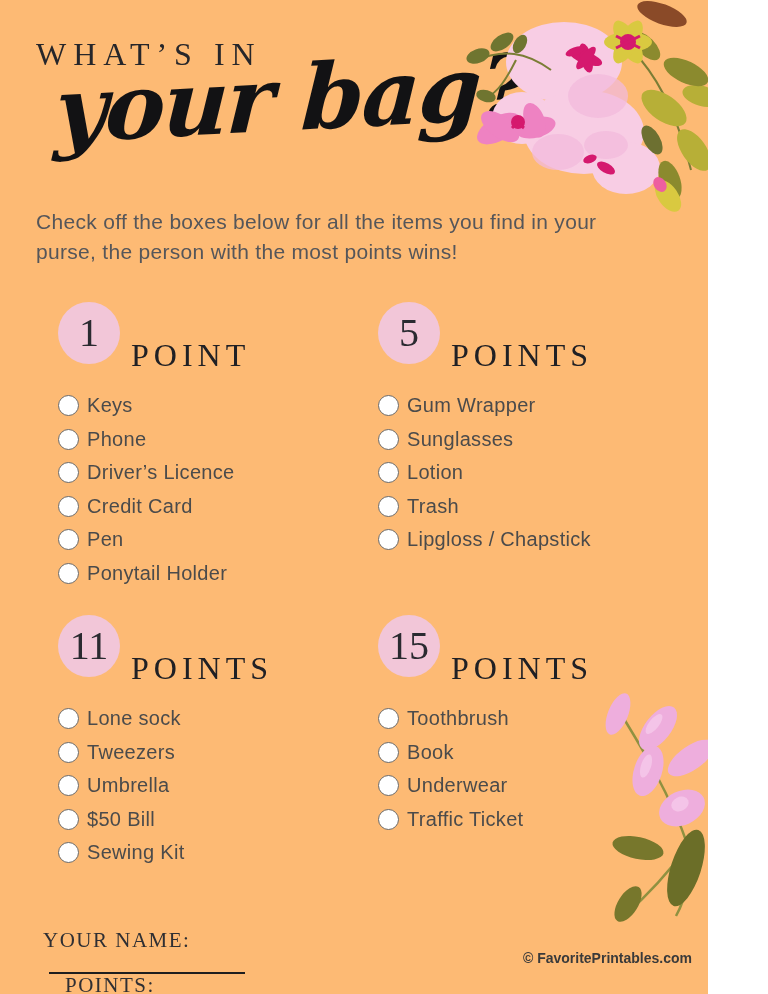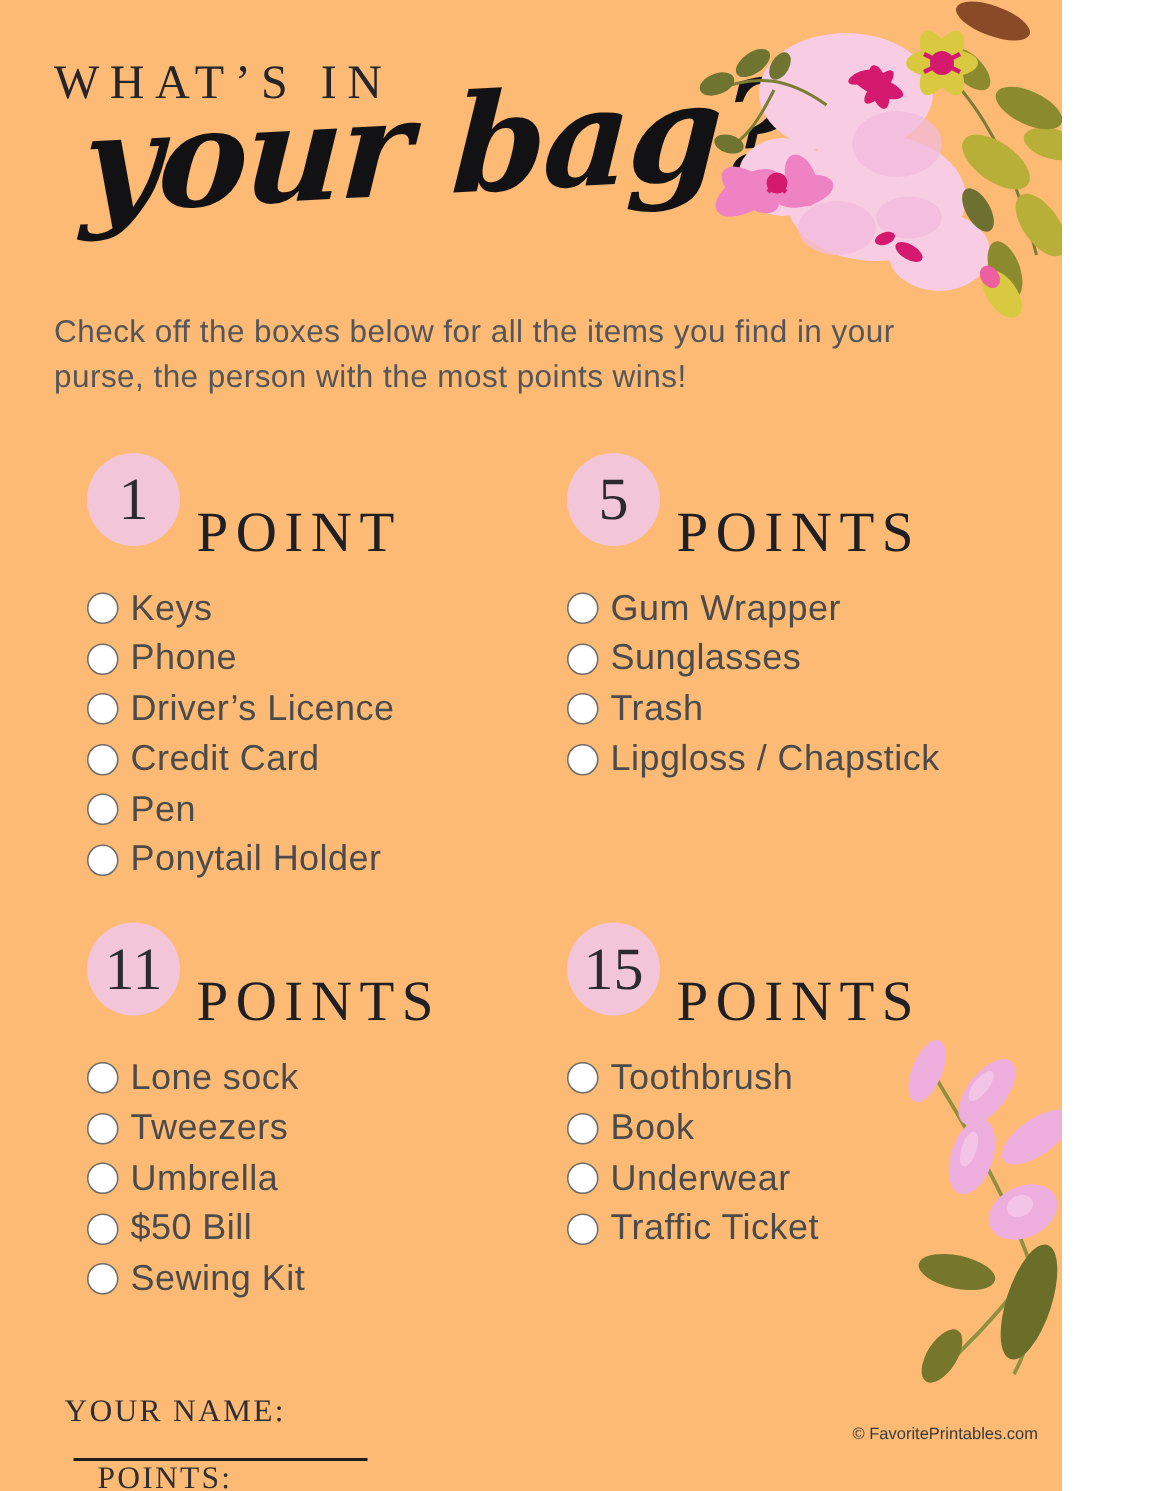--- a/index.html
+++ b/index.html
@@ -45,34 +45,34 @@
   .points-badge{
     width:62px;height:62px;border-radius:50%;
     background:#f2c6d8;
     display:flex;align-items:center;justify-content:center;
     font-family:"Liberation Serif", serif;
     font-size:40px;color:#2a2a30;line-height:1;
     flex:0 0 62px;
   }
   .points-label{
     font-family:"Liberation Serif", serif;
-    font-size:38px;letter-spacing:5px;color:#202024;
+    font-size:32px;letter-spacing:5px;color:#202024;
     white-space:nowrap;line-height:1;margin-top:44px;
   }
   .item-list{list-style:none;margin:0;padding:0;}
   .item{
     display:flex;align-items:center;gap:8px;height:33.5px;
   }
   .checkbox{
     width:21px;height:21px;border:1.6px solid #6b6b6b;
     border-radius:50%;flex:0 0 21px;box-sizing:border-box;
     background:#ffffff;cursor:pointer;
   }
   .item-label{
-    font-size:24px;color:#4b4b4b;letter-spacing:0.3px;
+    font-size:20px;color:#4b4b4b;letter-spacing:0.3px;
     white-space:nowrap;
   }
   
   .footer{
     position:absolute;top:929px;left:43px;
     display:flex;align-items:flex-start;
     font-family:"Liberation Serif", serif;
     color:#2f2f33;
     flex-direction:column;
   }
@@ -80,21 +80,21 @@
     font-size:21px;letter-spacing:1.5px;white-space:nowrap;line-height:1.1;
   }
   .write-line{
     border-bottom:2px solid #1e1e1e;height:20px;display:inline-block;
   }
   .name-line{width:196px;margin-left:6px;}
   .points-line{width:54px;margin-left:8px;}
   .footer-points{margin-left:22px;}
   .credit{
     position:absolute;top:950px;right:16px;
-    font-size:11px;font-weight:400;color:#3a3a3a;
+    font-size:14px;font-weight:700;color:#3a3a3a;
     font-family:"Liberation Sans", sans-serif;
     text-align:center;
   }
   
   .floral-top{position:absolute;top:0;right:0;width:252px;height:218px;}
   .floral-bottom{position:absolute;top:676px;right:0;width:112px;height:262px;}
 </style>
 </head>
 <body>
 
@@ -226,20 +226,24 @@
         <li class="item">
             <span class="checkbox"></span>
             <span class="item-label">Gum Wrapper</span>
           </li>
         <li class="item">
             <span class="checkbox"></span>
             <span class="item-label">Sunglasses</span>
           </li>
         <li class="item">
             <span class="checkbox"></span>
+            <span class="item-label">Lotion</span>
+          </li>
+        <li class="item">
+            <span class="checkbox"></span>
             <span class="item-label">Trash</span>
           </li>
         <li class="item">
             <span class="checkbox"></span>
             <span class="item-label">Lipgloss / Chapstick</span>
           </li>
       </ul>
     </div>
 
     <div class="section">

